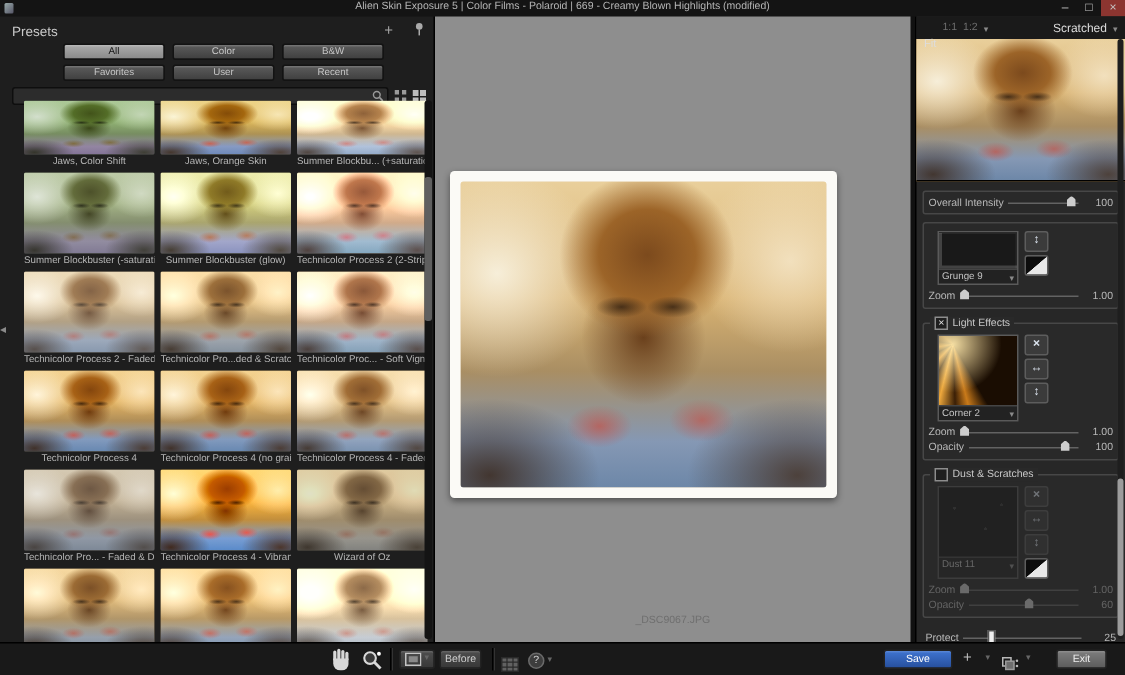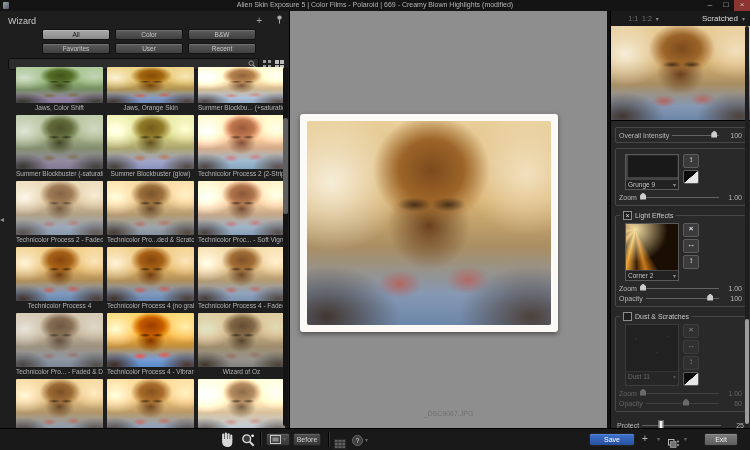--- a/index.html
+++ b/index.html
@@ -145,21 +145,21 @@
     <div class="tb-title">Alien Skin Exposure 5 | Color Films - Polaroid | 669 - Creamy Blown Highlights (modified)</div>
     <div class="tb-controls">
       <span>–</span>
       <span>□</span>
       <span class="tb-close">×</span>
     </div>
   </div>
 
   <div class="presets-panel">
     <div class="pp-header">
-      <span>Wizard</span>
+      <span>Presets</span>
       <span class="sp"></span>
       <span class="hdr-ic">+</span>
       <span class="hdr-ic">
         <svg width="7" height="9" viewBox="0 0 7 9">
             <circle cx="3.5" cy="2.6" r="2.2" fill="#aaa"></circle>
             <rect x="3" y="4.6" width="1" height="4" fill="#aaa"></rect>
           </svg>
       </span>
     </div>
     <div class="pp-tabs">

